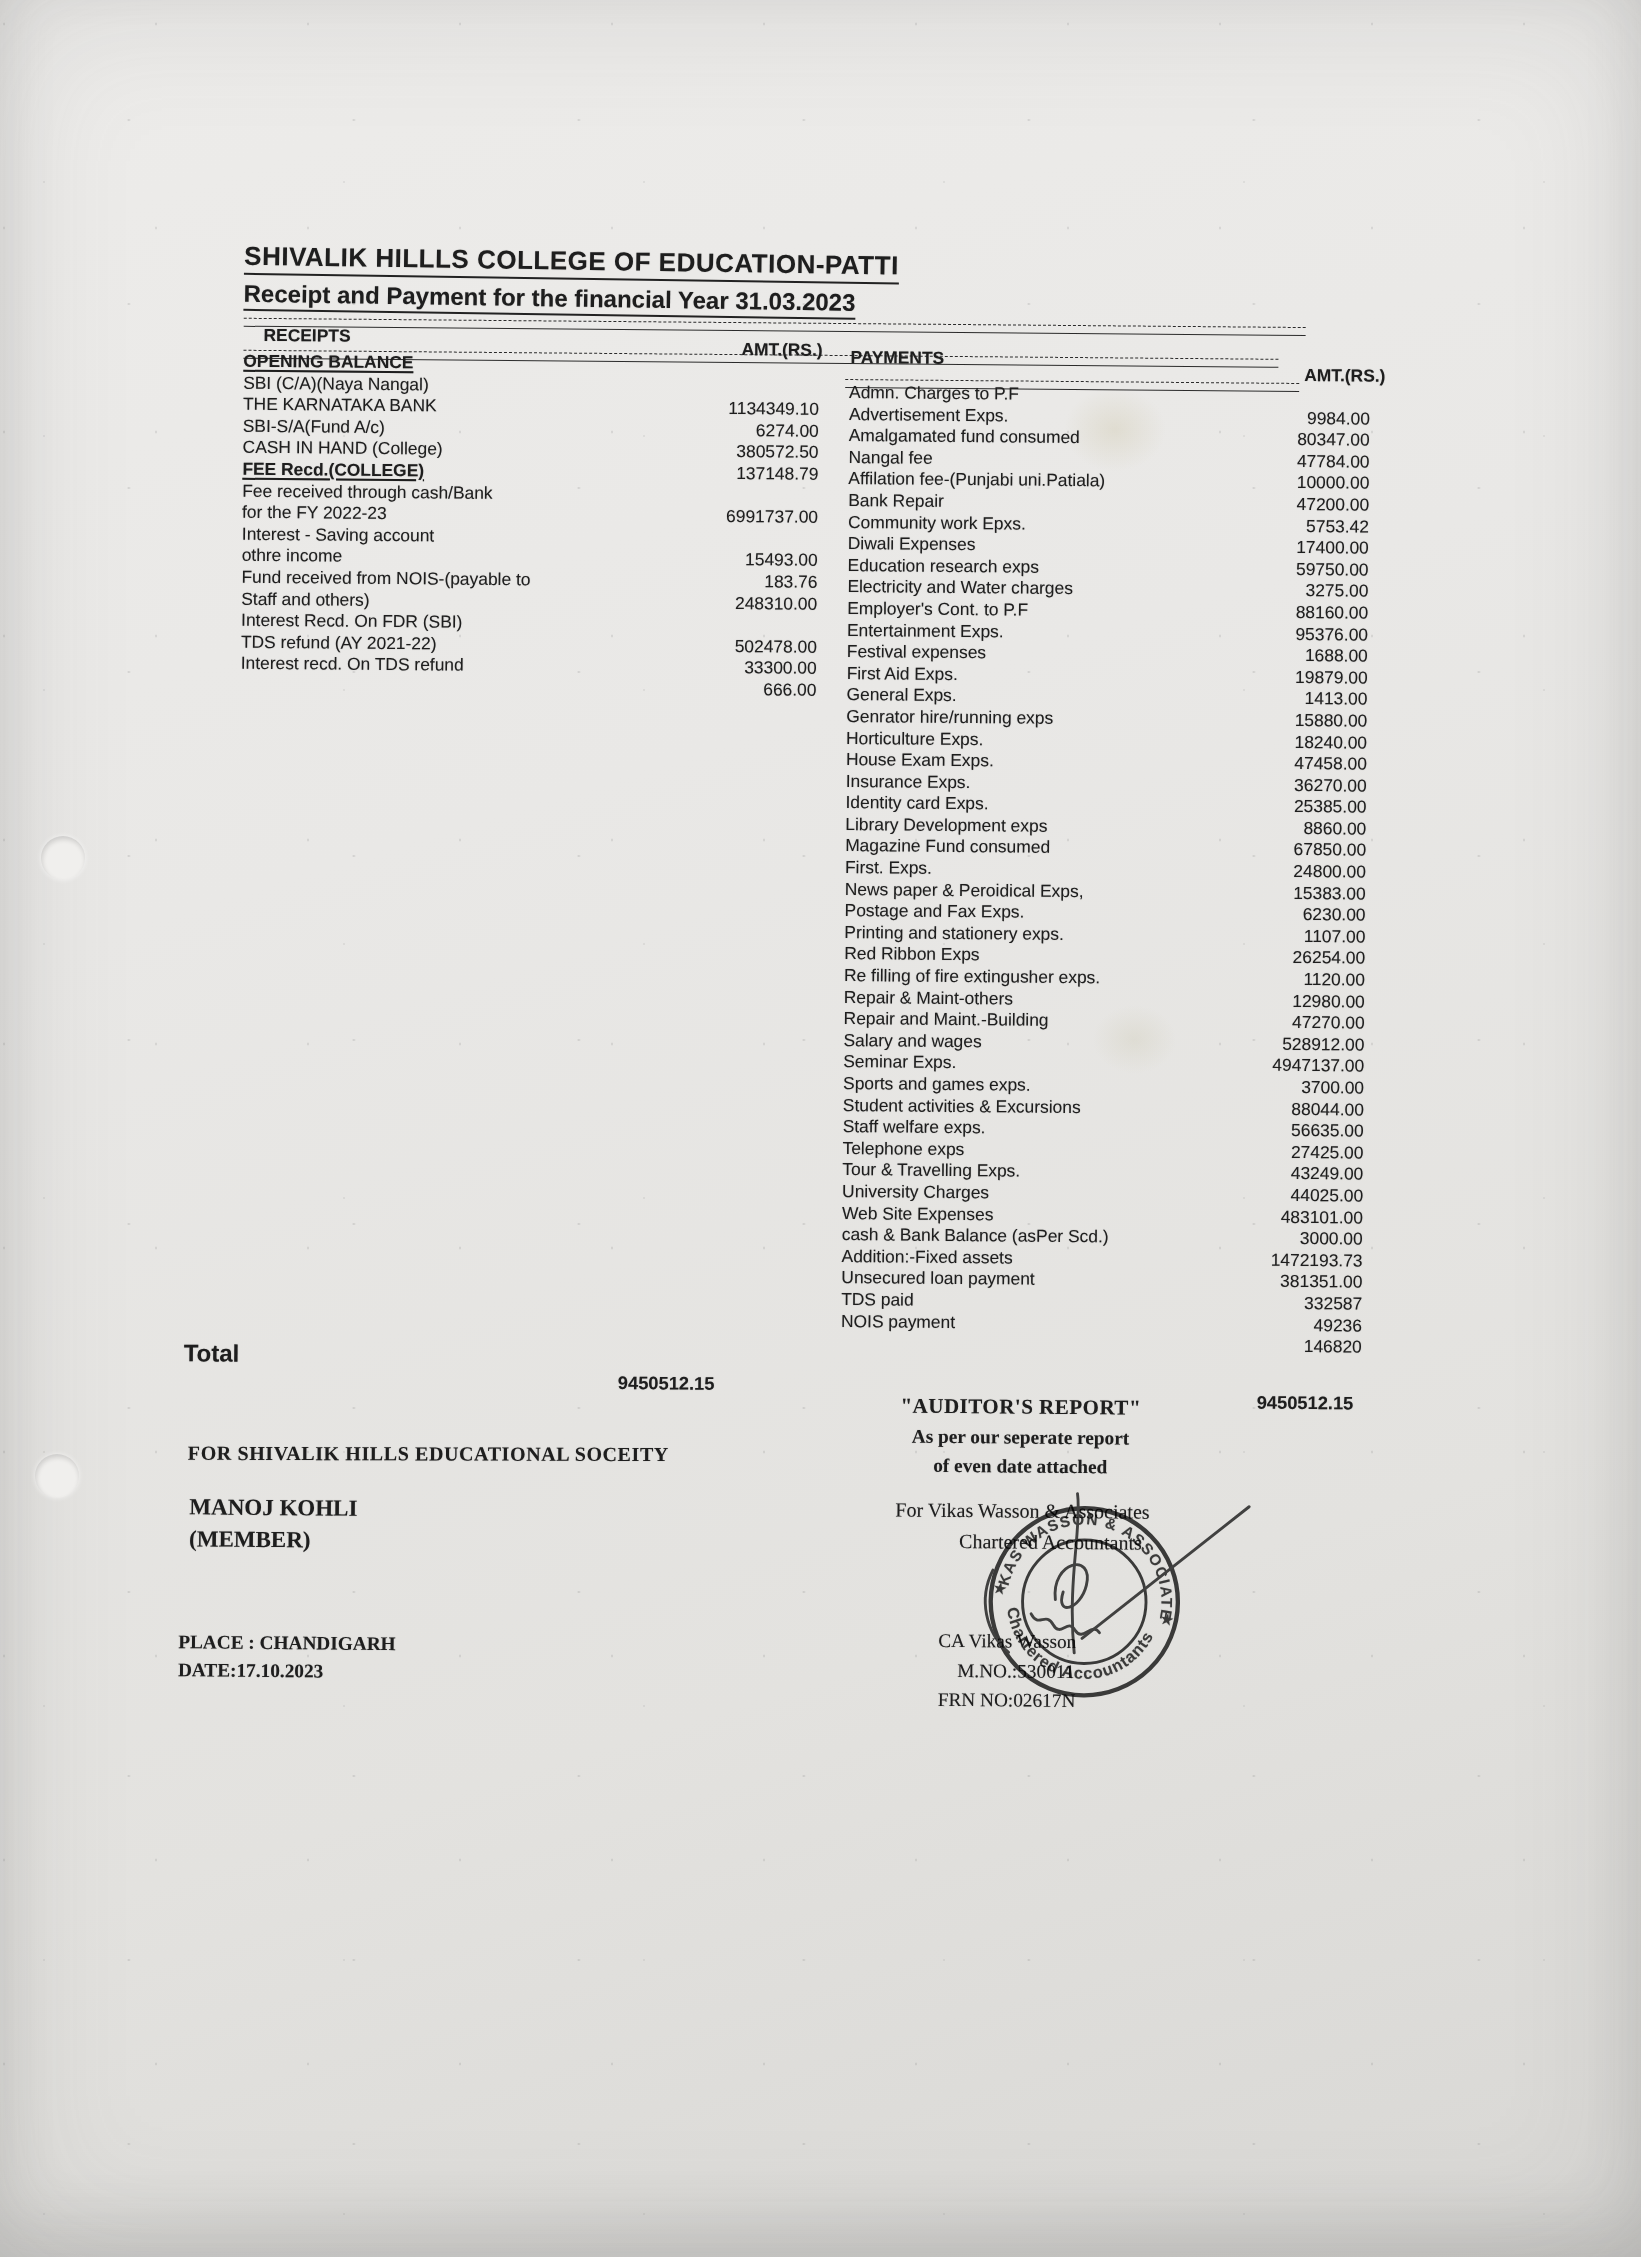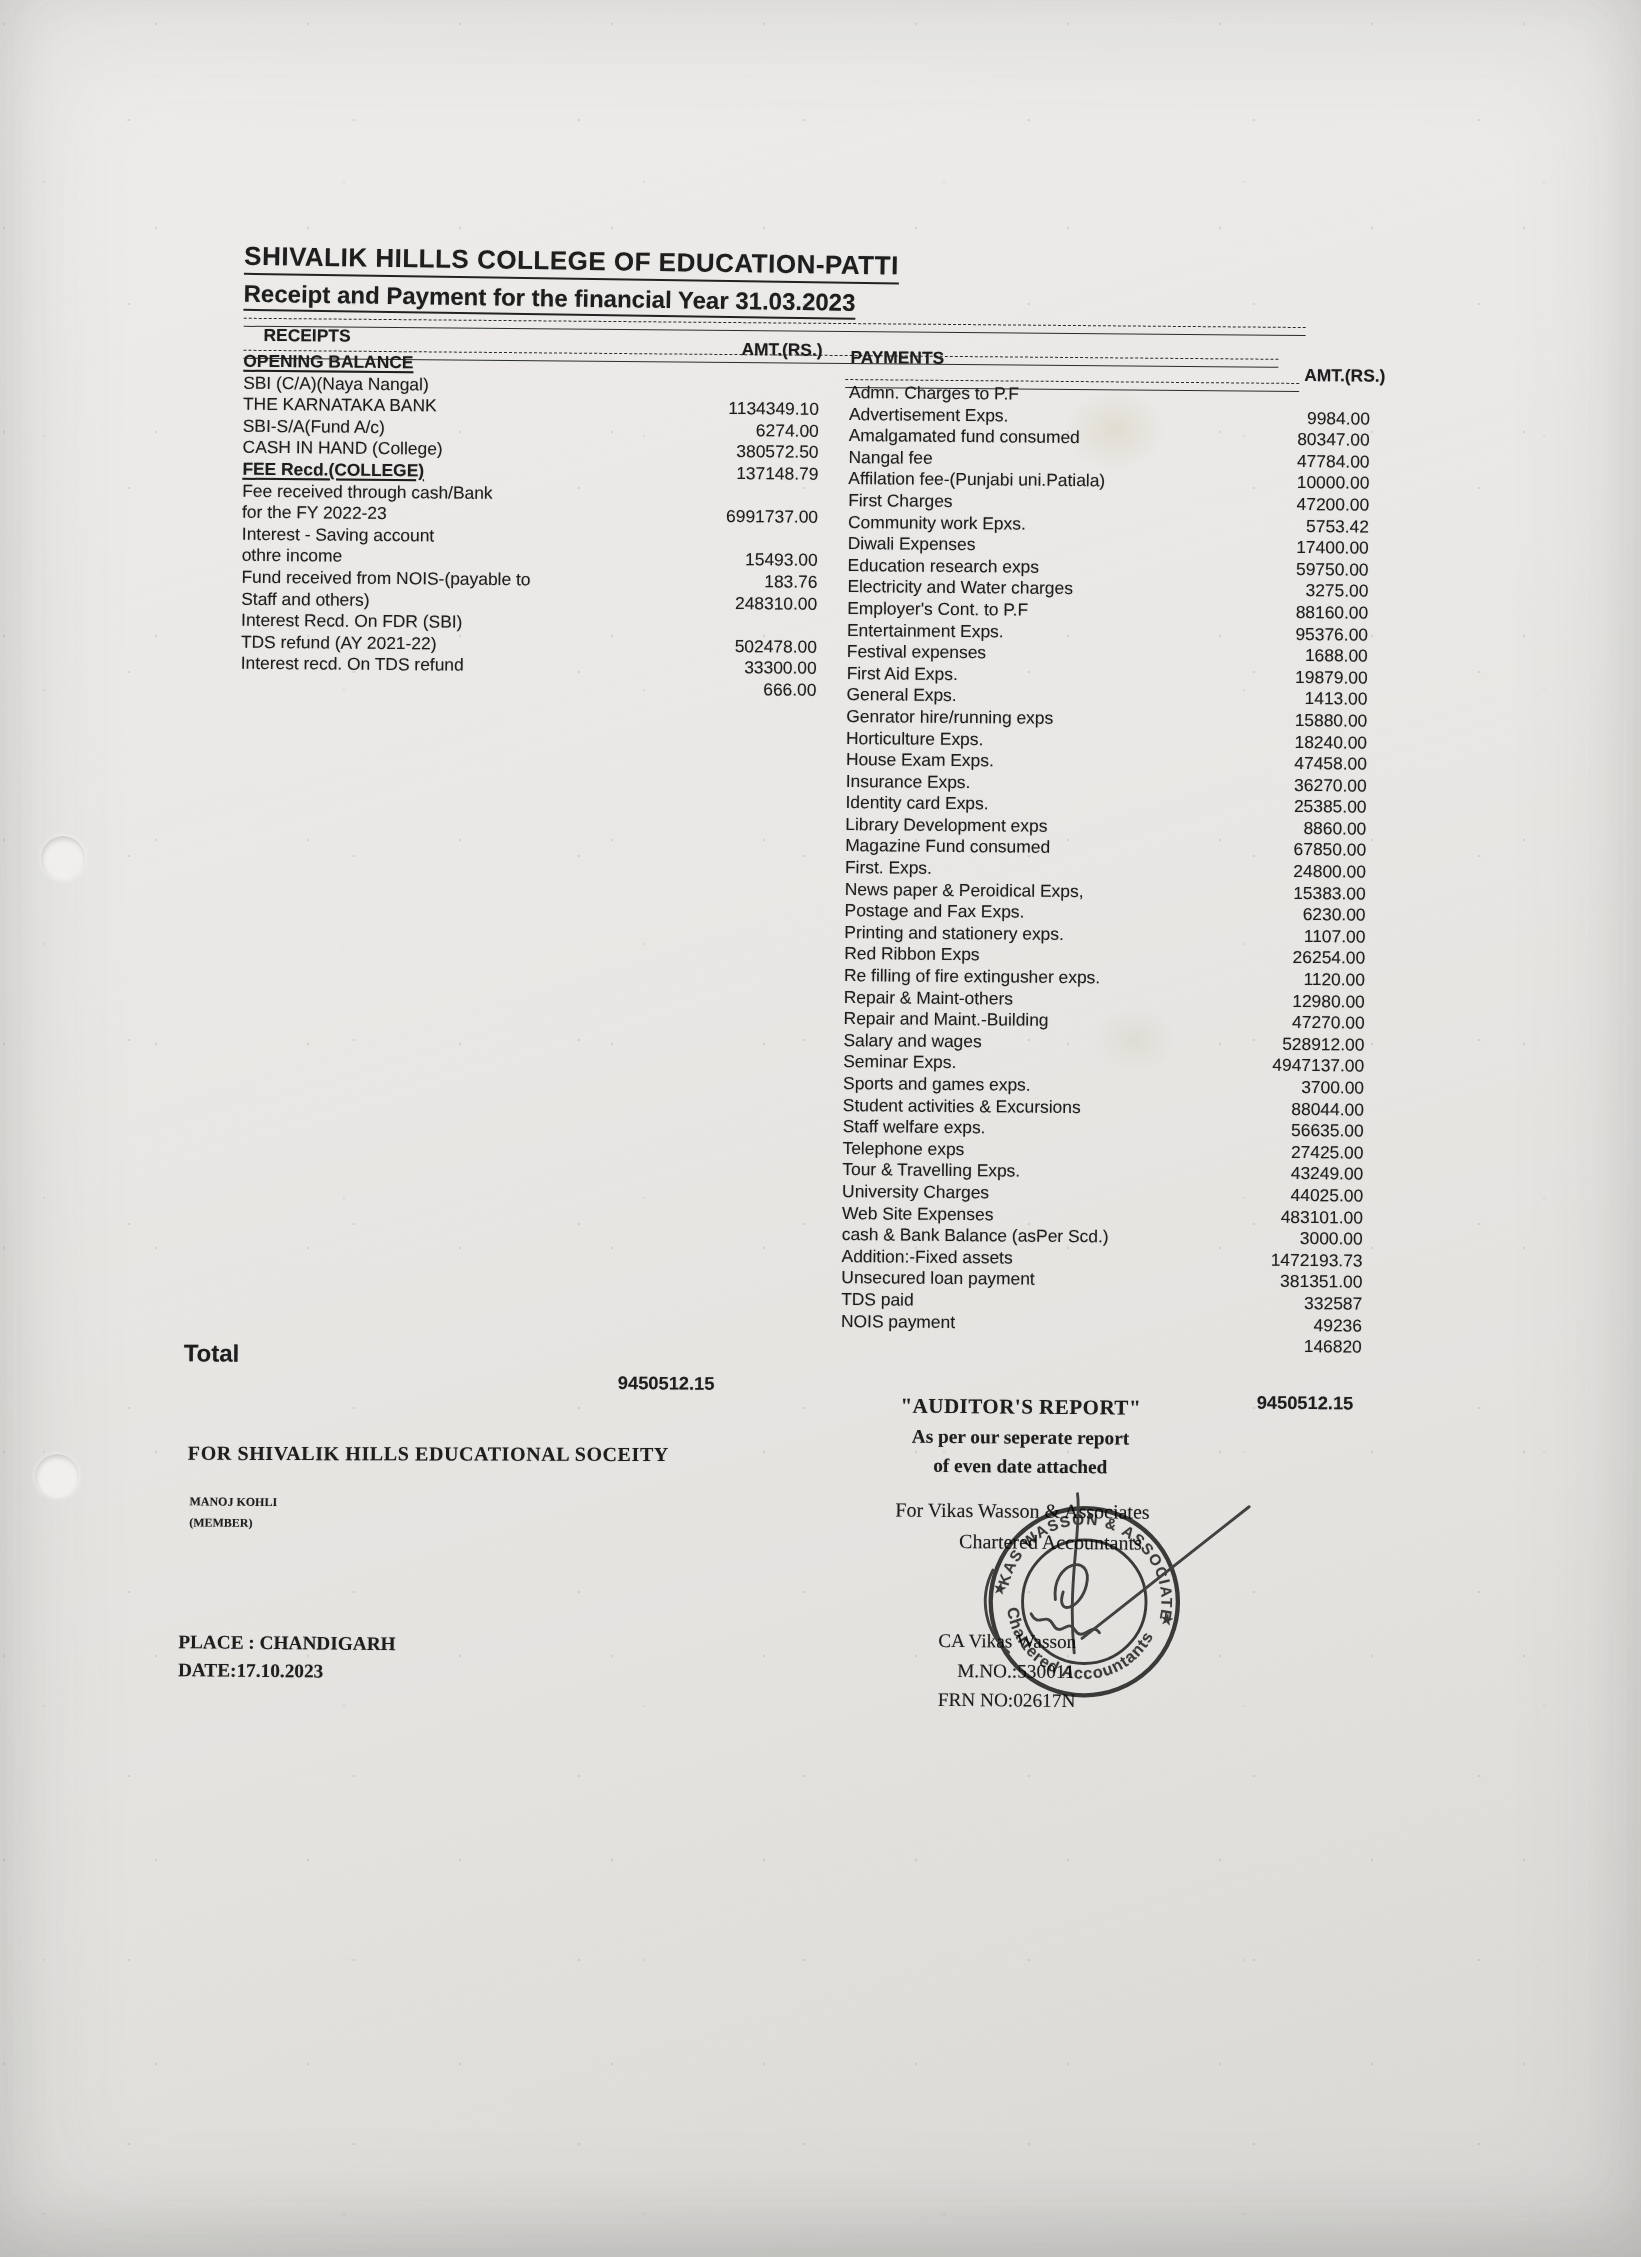--- a/index.html
+++ b/index.html
@@ -65,21 +65,21 @@
   .auditor .aline{font-size:19.3px;font-weight:bold;margin-top:6.8px;}
 
   .firm{position:absolute;left:906px;top:1493px;font-size:20px;}
   .firm .f2{margin-top:7.7px;margin-left:64px;}
 
   .ca-block{position:absolute;left:950px;top:1624px;font-size:19.3px;}
   .ca-block div{margin-bottom:7.7px;}
   .ca-block .mno{margin-left:19.3px;}
 
   .sig-left{position:absolute;left:198px;top:1441px;font-size:20px;font-weight:bold;letter-spacing:0.6px;transform:rotate(-.35deg);}
-  .who{position:absolute;left:200px;top:1495px;font-size:12px;font-weight:bold;}
+  .who{position:absolute;left:200px;top:1495px;font-size:23px;font-weight:bold;}
   .who div{margin-bottom:5.8px;}
   .place-date{position:absolute;left:190px;top:1632px;font-size:19.3px;font-weight:bold;}
   .place-date div{margin-bottom:5.8px;}
 
   .stamp{position:absolute;left:951px;top:1448px;width:328px;height:328px;
     mix-blend-mode:multiply;opacity:.85;}
 </style>
 </head>
 <body>
 
@@ -209,21 +209,21 @@
         <span class="lbl">Nangal fee</span>
         <span class="amt">47784.00</span>
       </div>
 
       <div class="rrow">
         <span class="lbl">Affilation fee-(Punjabi uni.Patiala)</span>
         <span class="amt">10000.00</span>
       </div>
 
       <div class="rrow">
-        <span class="lbl">First Charges</span>
+        <span class="lbl">Bank Repair</span>
         <span class="amt">47200.00</span>
       </div>
 
       <div class="rrow">
         <span class="lbl">Community work Epxs.</span>
         <span class="amt">5753.42</span>
       </div>
 
       <div class="rrow">
         <span class="lbl">Diwali Expenses</span>

